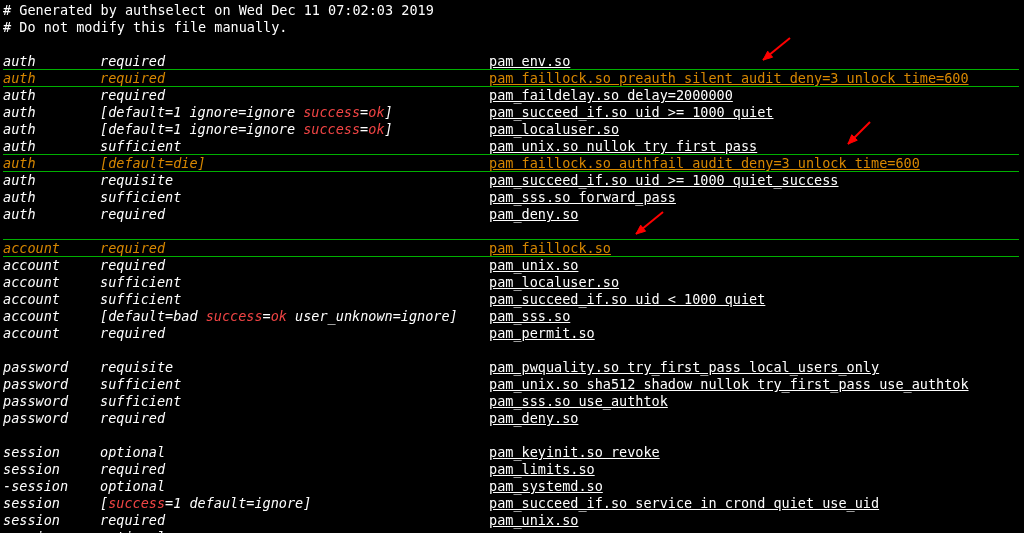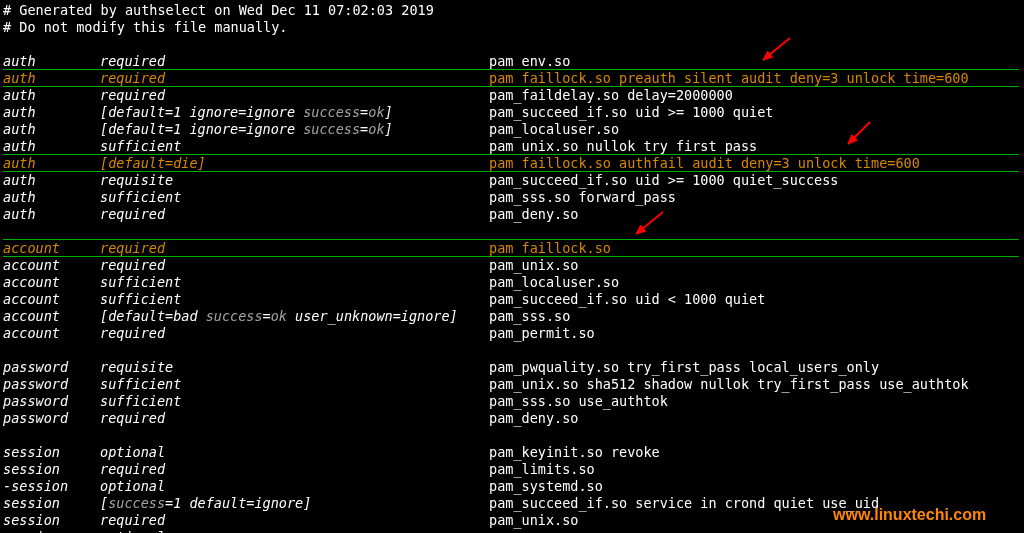--- a/index.html
+++ b/index.html
@@ -23,23 +23,23 @@
   }
   .line {
     position: absolute;
     left: 3px;
     top: 0;
     height: 17px;
     white-space: pre;
   }
   .col1 { display:inline-block; width: 97px; vertical-align: top; font-style: italic; }
   .col2 { display:inline-block; width: 389px; vertical-align: top; font-style: italic; }
-  .col3 { display:inline-block; vertical-align: top; }
+  .col3 { display:inline-block; vertical-align: top; text-decoration: underline; }
   .orange { color: #d78700; }
-  .green  { color: #a3a3a3; }
+  .green  { color: #ef4444; }
   .white  { color: #ffffff; }
   .hlbar {
     position: absolute;
     left: 3px;
     height: 1px;
     background: #00b000;
     width: 1016px;
   }
   .arrow {
     position: absolute;
@@ -59,13 +59,13 @@
 
 <div class="terminal" id="term"><div class="line" style="top: 2px;"><span class="white"># Generated by authselect on Wed Dec 11 07:02:03 2019</span></div><div class="line" style="top: 19px;"><span class="white"># Do not modify this file manually.</span></div><div class="line" style="top: 53px;"><span class="col1 white">auth</span><span class="col2"><span class="white">required</span></span><span class="col3 white">pam_env.so</span></div><div class="line" style="top: 70px;"><span class="col1 orange">auth</span><span class="col2"><span class="orange">required</span></span><span class="col3 orange">pam_faillock.so preauth silent audit deny=3 unlock_time=600</span></div><div class="hlbar" style="top: 69px;"></div><div class="hlbar" style="top: 86px;"></div><div class="line" style="top: 87px;"><span class="col1 white">auth</span><span class="col2"><span class="white">required</span></span><span class="col3 white">pam_faildelay.so delay=2000000</span></div><div class="line" style="top: 104px;"><span class="col1 white">auth</span><span class="col2"><span class="white">[default=1 ignore=ignore </span><span class="green">success</span><span class="white">=</span><span class="green">ok</span><span class="white">]</span></span><span class="col3 white">pam_succeed_if.so uid &gt;= 1000 quiet</span></div><div class="line" style="top: 121px;"><span class="col1 white">auth</span><span class="col2"><span class="white">[default=1 ignore=ignore </span><span class="green">success</span><span class="white">=</span><span class="green">ok</span><span class="white">]</span></span><span class="col3 white">pam_localuser.so</span></div><div class="line" style="top: 138px;"><span class="col1 white">auth</span><span class="col2"><span class="white">sufficient</span></span><span class="col3 white">pam_unix.so nullok try_first_pass</span></div><div class="line" style="top: 155px;"><span class="col1 orange">auth</span><span class="col2"><span class="orange">[</span><span class="orange">default=die</span><span class="orange">]</span></span><span class="col3 orange">pam_faillock.so authfail audit deny=3 unlock_time=600</span></div><div class="hlbar" style="top: 154px;"></div><div class="hlbar" style="top: 171px;"></div><div class="line" style="top: 172px;"><span class="col1 white">auth</span><span class="col2"><span class="white">requisite</span></span><span class="col3 white">pam_succeed_if.so uid &gt;= 1000 quiet_success</span></div><div class="line" style="top: 189px;"><span class="col1 white">auth</span><span class="col2"><span class="white">sufficient</span></span><span class="col3 white">pam_sss.so forward_pass</span></div><div class="line" style="top: 206px;"><span class="col1 white">auth</span><span class="col2"><span class="white">required</span></span><span class="col3 white">pam_deny.so</span></div><div class="line" style="top: 240px;"><span class="col1 orange">account</span><span class="col2"><span class="orange">required</span></span><span class="col3 orange">pam_faillock.so</span></div><div class="hlbar" style="top: 239px;"></div><div class="hlbar" style="top: 256px;"></div><div class="line" style="top: 257px;"><span class="col1 white">account</span><span class="col2"><span class="white">required</span></span><span class="col3 white">pam_unix.so</span></div><div class="line" style="top: 274px;"><span class="col1 white">account</span><span class="col2"><span class="white">sufficient</span></span><span class="col3 white">pam_localuser.so</span></div><div class="line" style="top: 291px;"><span class="col1 white">account</span><span class="col2"><span class="white">sufficient</span></span><span class="col3 white">pam_succeed_if.so uid &lt; 1000 quiet</span></div><div class="line" style="top: 308px;"><span class="col1 white">account</span><span class="col2"><span class="white">[default=bad </span><span class="green">success</span><span class="white">=</span><span class="green">ok</span><span class="white"> user_unknown=ignore]</span></span><span class="col3 white">pam_sss.so</span></div><div class="line" style="top: 325px;"><span class="col1 white">account</span><span class="col2"><span class="white">required</span></span><span class="col3 white">pam_permit.so</span></div><div class="line" style="top: 359px;"><span class="col1 white">password</span><span class="col2"><span class="white">requisite</span></span><span class="col3 white">pam_pwquality.so try_first_pass local_users_only</span></div><div class="line" style="top: 376px;"><span class="col1 white">password</span><span class="col2"><span class="white">sufficient</span></span><span class="col3 white">pam_unix.so sha512 shadow nullok try_first_pass use_authtok</span></div><div class="line" style="top: 393px;"><span class="col1 white">password</span><span class="col2"><span class="white">sufficient</span></span><span class="col3 white">pam_sss.so use_authtok</span></div><div class="line" style="top: 410px;"><span class="col1 white">password</span><span class="col2"><span class="white">required</span></span><span class="col3 white">pam_deny.so</span></div><div class="line" style="top: 444px;"><span class="col1 white">session</span><span class="col2"><span class="white">optional</span></span><span class="col3 white">pam_keyinit.so revoke</span></div><div class="line" style="top: 461px;"><span class="col1 white">session</span><span class="col2"><span class="white">required</span></span><span class="col3 white">pam_limits.so</span></div><div class="line" style="top: 478px;"><span class="col1 white">-session</span><span class="col2"><span class="white">optional</span></span><span class="col3 white">pam_systemd.so</span></div><div class="line" style="top: 495px;"><span class="col1 white">session</span><span class="col2"><span class="white">[</span><span class="green">success</span><span class="white">=1 default=ignore]</span></span><span class="col3 white">pam_succeed_if.so service in crond quiet use_uid</span></div><div class="line" style="top: 512px;"><span class="col1 white">session</span><span class="col2"><span class="white">required</span></span><span class="col3 white">pam_unix.so</span></div><div class="line" style="top: 529px;"><span class="col1 white">session</span><span class="col2"><span class="white">optional</span></span><span class="col3 white">pam_sss.so</span></div><svg class="arrow" width="43" height="38" style="left: 755px; top: 30px;">
       <line x1="35" y1="8" x2="8" y2="30" stroke="#ff0000" stroke-width="2"></line>
       <polygon points="8,30 12.680536728235559,21.16299960757962 17.600237398691775,27.200814066775887" fill="#ff0000"></polygon>
     </svg><svg class="arrow" width="38" height="38" style="left: 840px; top: 114px;">
       <line x1="30" y1="8" x2="8" y2="30" stroke="#ff0000" stroke-width="2"></line>
       <polygon points="8,30 11.75928124180991,20.73351174689267 17.26648825310733,26.240718758190088" fill="#ff0000"></polygon>
     </svg><svg class="arrow" width="43" height="38" style="left: 628px; top: 204px;">
       <line x1="35" y1="8" x2="8" y2="30" stroke="#ff0000" stroke-width="2"></line>
       <polygon points="8,30 12.680536728235559,21.16299960757962 17.600237398691775,27.200814066775887" fill="#ff0000"></polygon>
-    </svg><div class="watermark" style="left: 833px; top: 506px;">www.linuxtechi.com</div></div>
+    </svg></div>
 
 </body></html>

